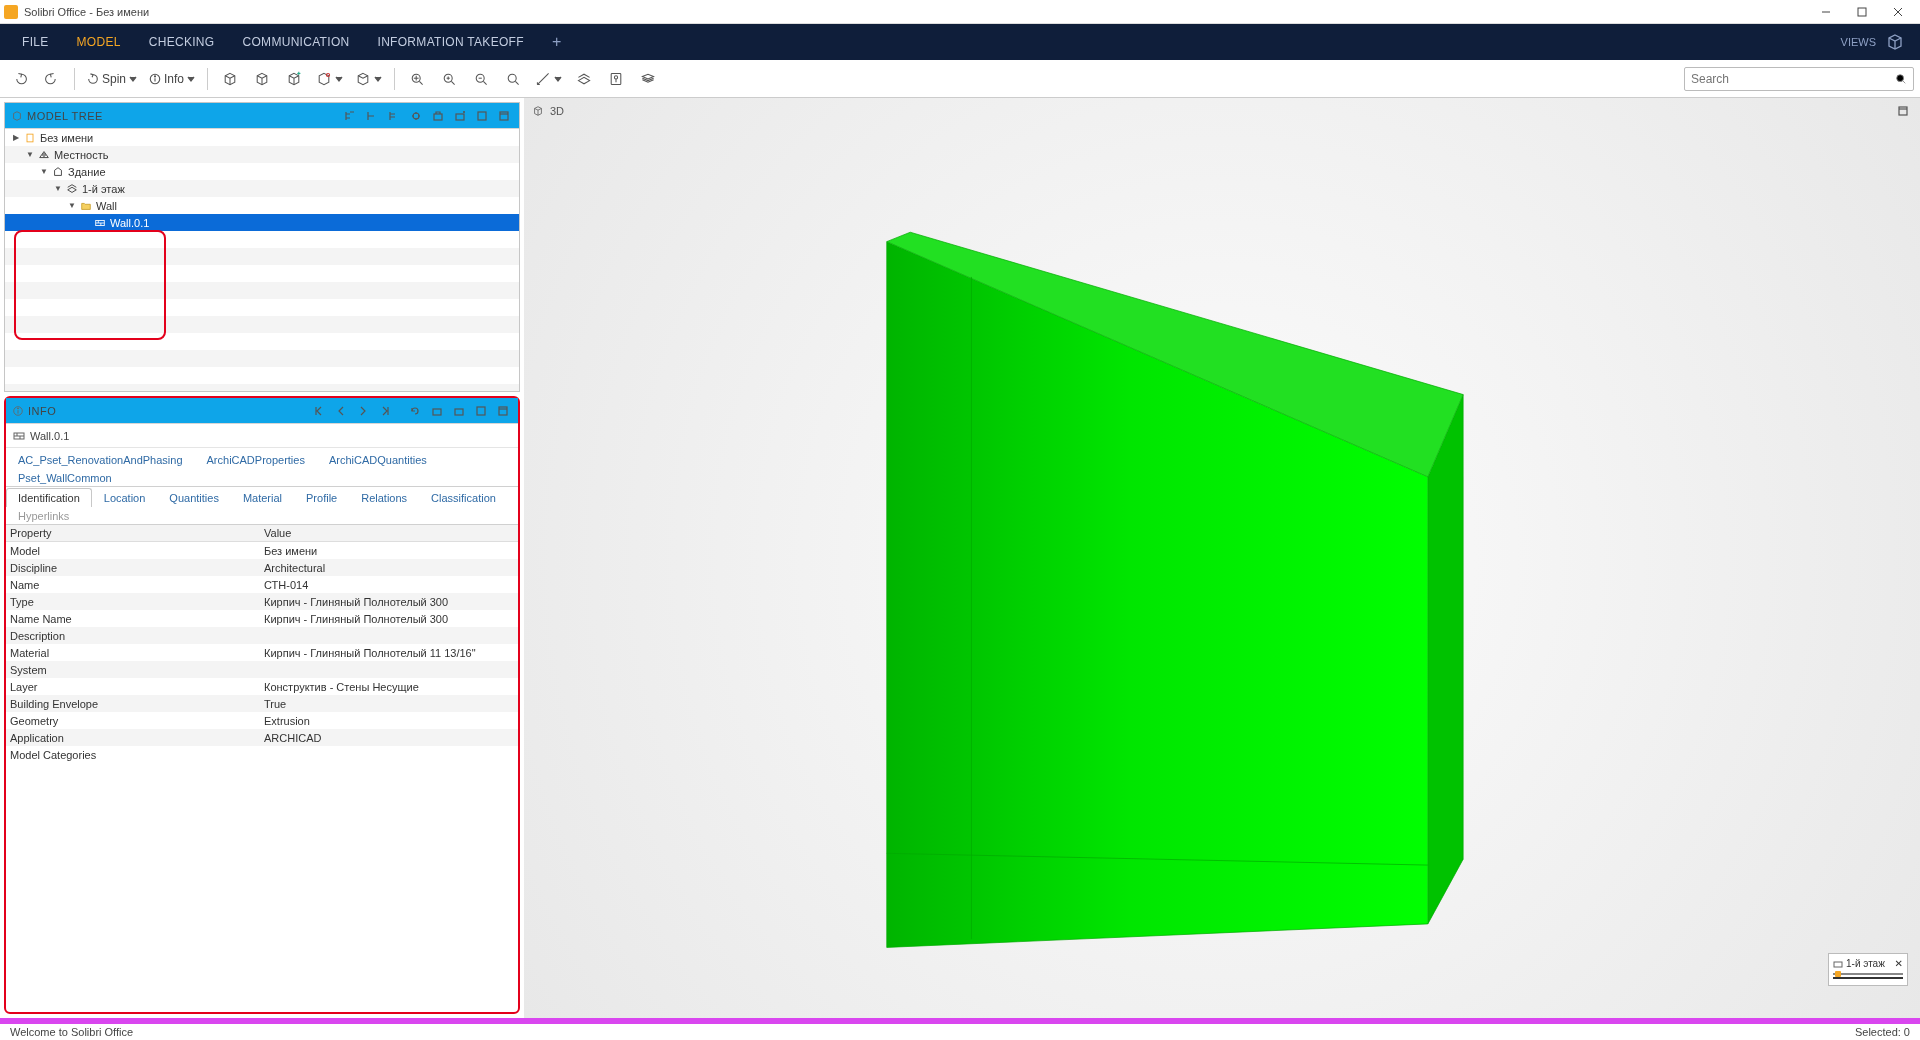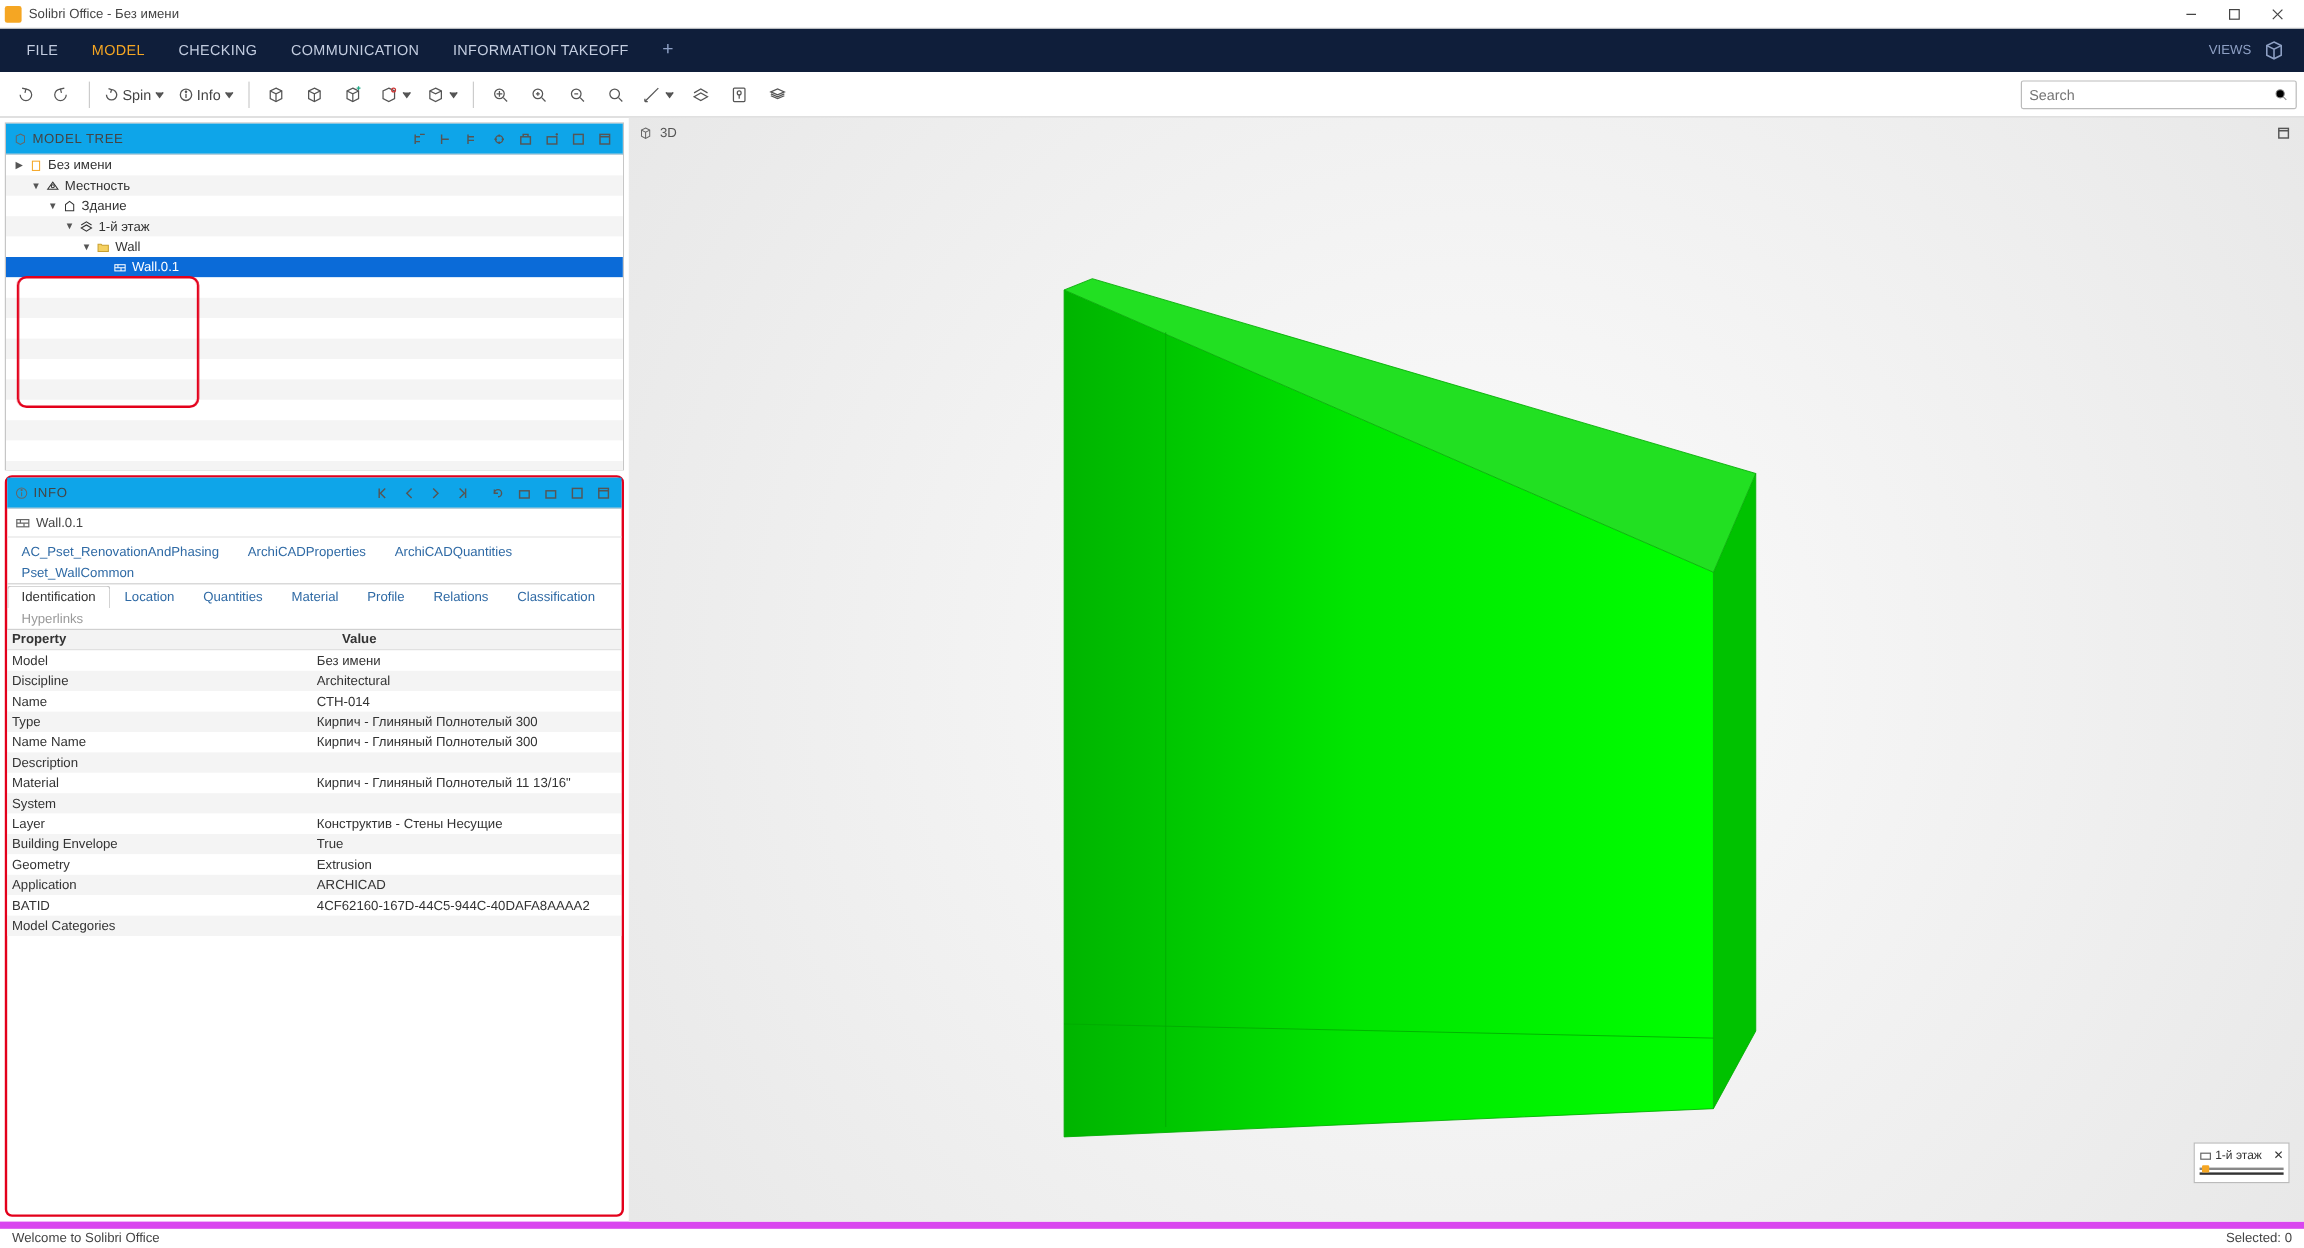--- a/index.html
+++ b/index.html
@@ -66,21 +66,21 @@
 .info-panel { flex: 1; min-height: 0; border: 2px solid #e3001b; border-radius: 6px; }
 .info-sub { height: 24px; display: flex; align-items: center; padding: 0 6px; gap: 4px; border-bottom: 1px solid #e5e5e5; }
 .info-sub .obj-icon { width: 14px; height: 14px; }
 .info-sub .obj-name { font-size: 11px; color: #444; }
 .tabs-row { display: flex; flex-wrap: wrap; border-bottom: 1px solid #d0d0d0; padding-top: 2px; }
 .tab { padding: 3px 11px; font-size: 11px; color: #2f6aa5; cursor: pointer; border: 1px solid transparent; border-bottom: none; border-radius: 3px 3px 0 0; margin-bottom: -1px; }
 .tab.active { color: #333; background: #fff; border-color: #c8c8c8; }
 .tab.disabled { color: #999; }
 .prop-table { flex: 1; overflow: auto; }
 .pt-head, .pt-row { display: flex; height: 17px; align-items: center; font-size: 11px; }
-.pt-head { background: #f3f3f3; border-bottom: 1px solid #ddd; font-weight: 700; gap: 21px; }
+.pt-head { background: #f3f3f3; border-bottom: 1px solid #ddd; font-weight: 400; }
 .pt-row:nth-child(odd) { background: #fff; }
 .pt-row:nth-child(even) { background: #f4f4f4; }
 .pt-cell { padding: 0 4px; overflow: hidden; text-overflow: ellipsis; white-space: nowrap; }
 .pt-cell.k { width: 254px; }
 .pt-cell.v { flex: 1; }
 
 
 .view3d-head { height: 26px; display: flex; align-items: center; padding: 0 8px; gap: 6px; }
 .view3d-head .v-title { font-size: 11px; color: #555; }
 .view3d-head .vh-spacer { flex: 1; }
@@ -569,24 +569,20 @@
               </div>
               <div class="pt-row">
                 <div class="pt-cell k">Geometry</div>
                 <div class="pt-cell v">Extrusion</div>
               </div>
               <div class="pt-row">
                 <div class="pt-cell k">Application</div>
                 <div class="pt-cell v">ARCHICAD</div>
               </div>
               <div class="pt-row">
-                <div class="pt-cell k">BATID</div>
-                <div class="pt-cell v">4CF62160-167D-44C5-944C-40DAFA8AAAA2</div>
-              </div>
-              <div class="pt-row">
                 <div class="pt-cell k">Model Categories</div>
                 <div class="pt-cell v"></div>
               </div>
             </div>
         </div>
       </div>
     </div>
 
     <div class="right-col">
       <div class="view3d-head">

